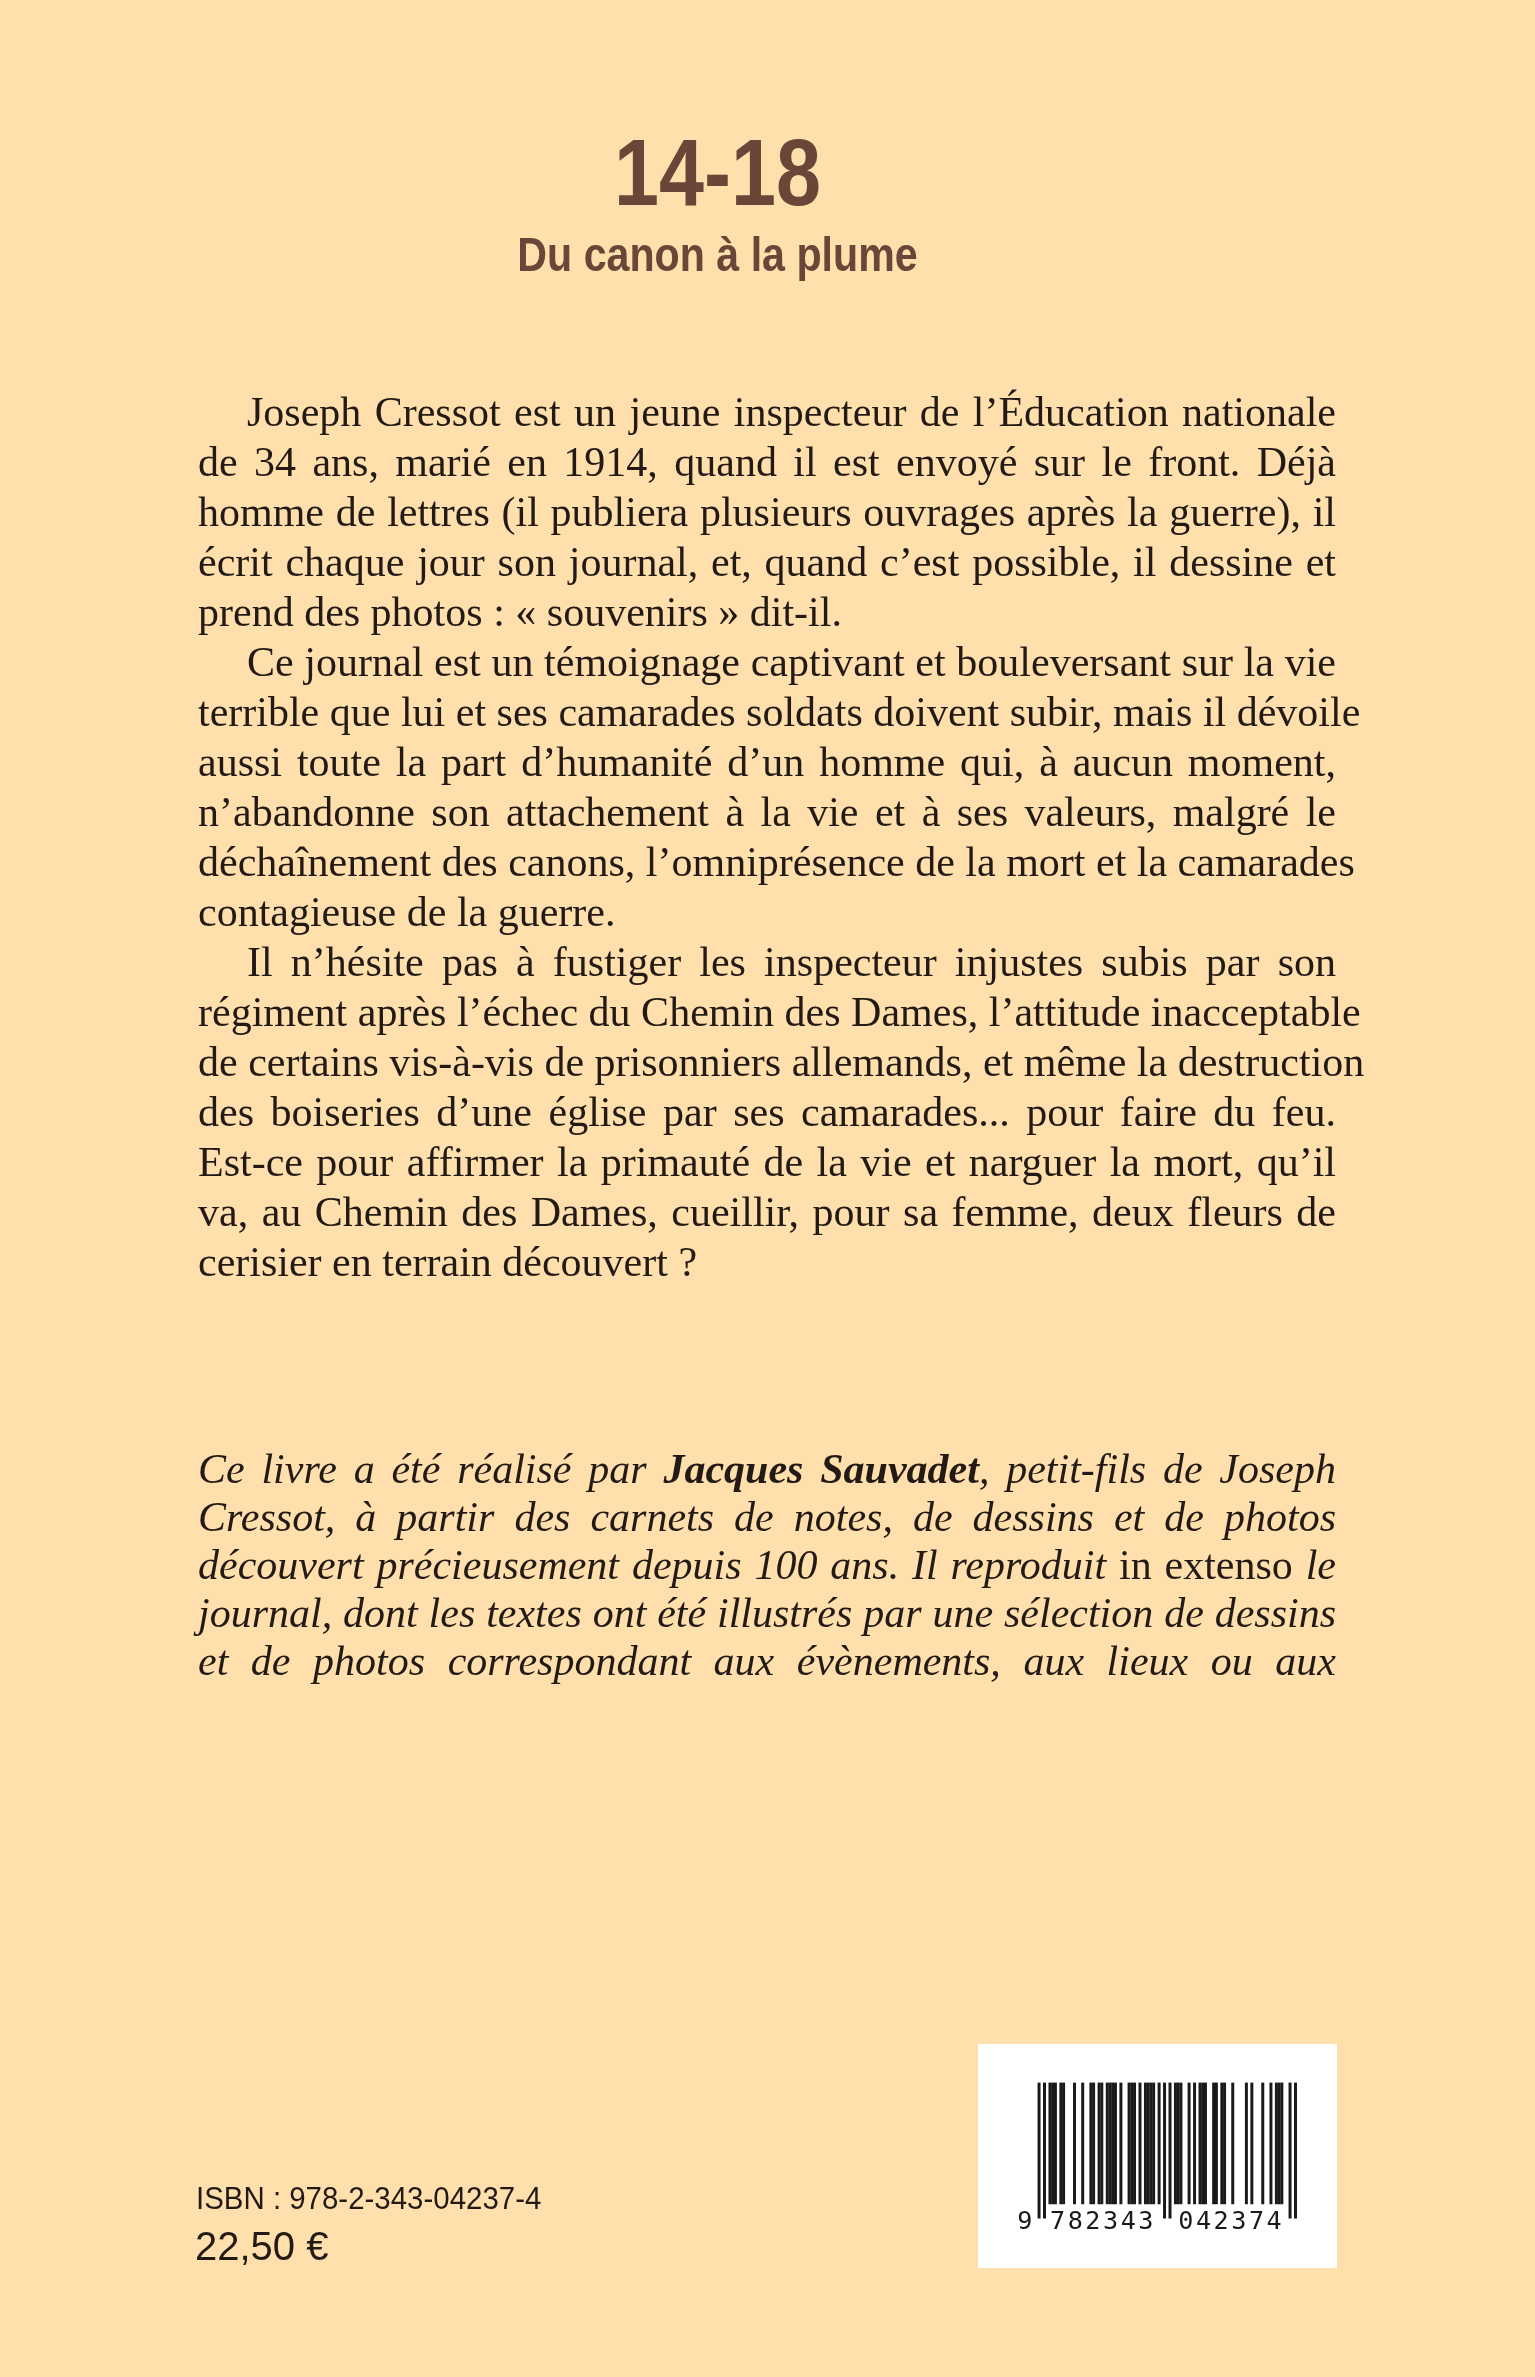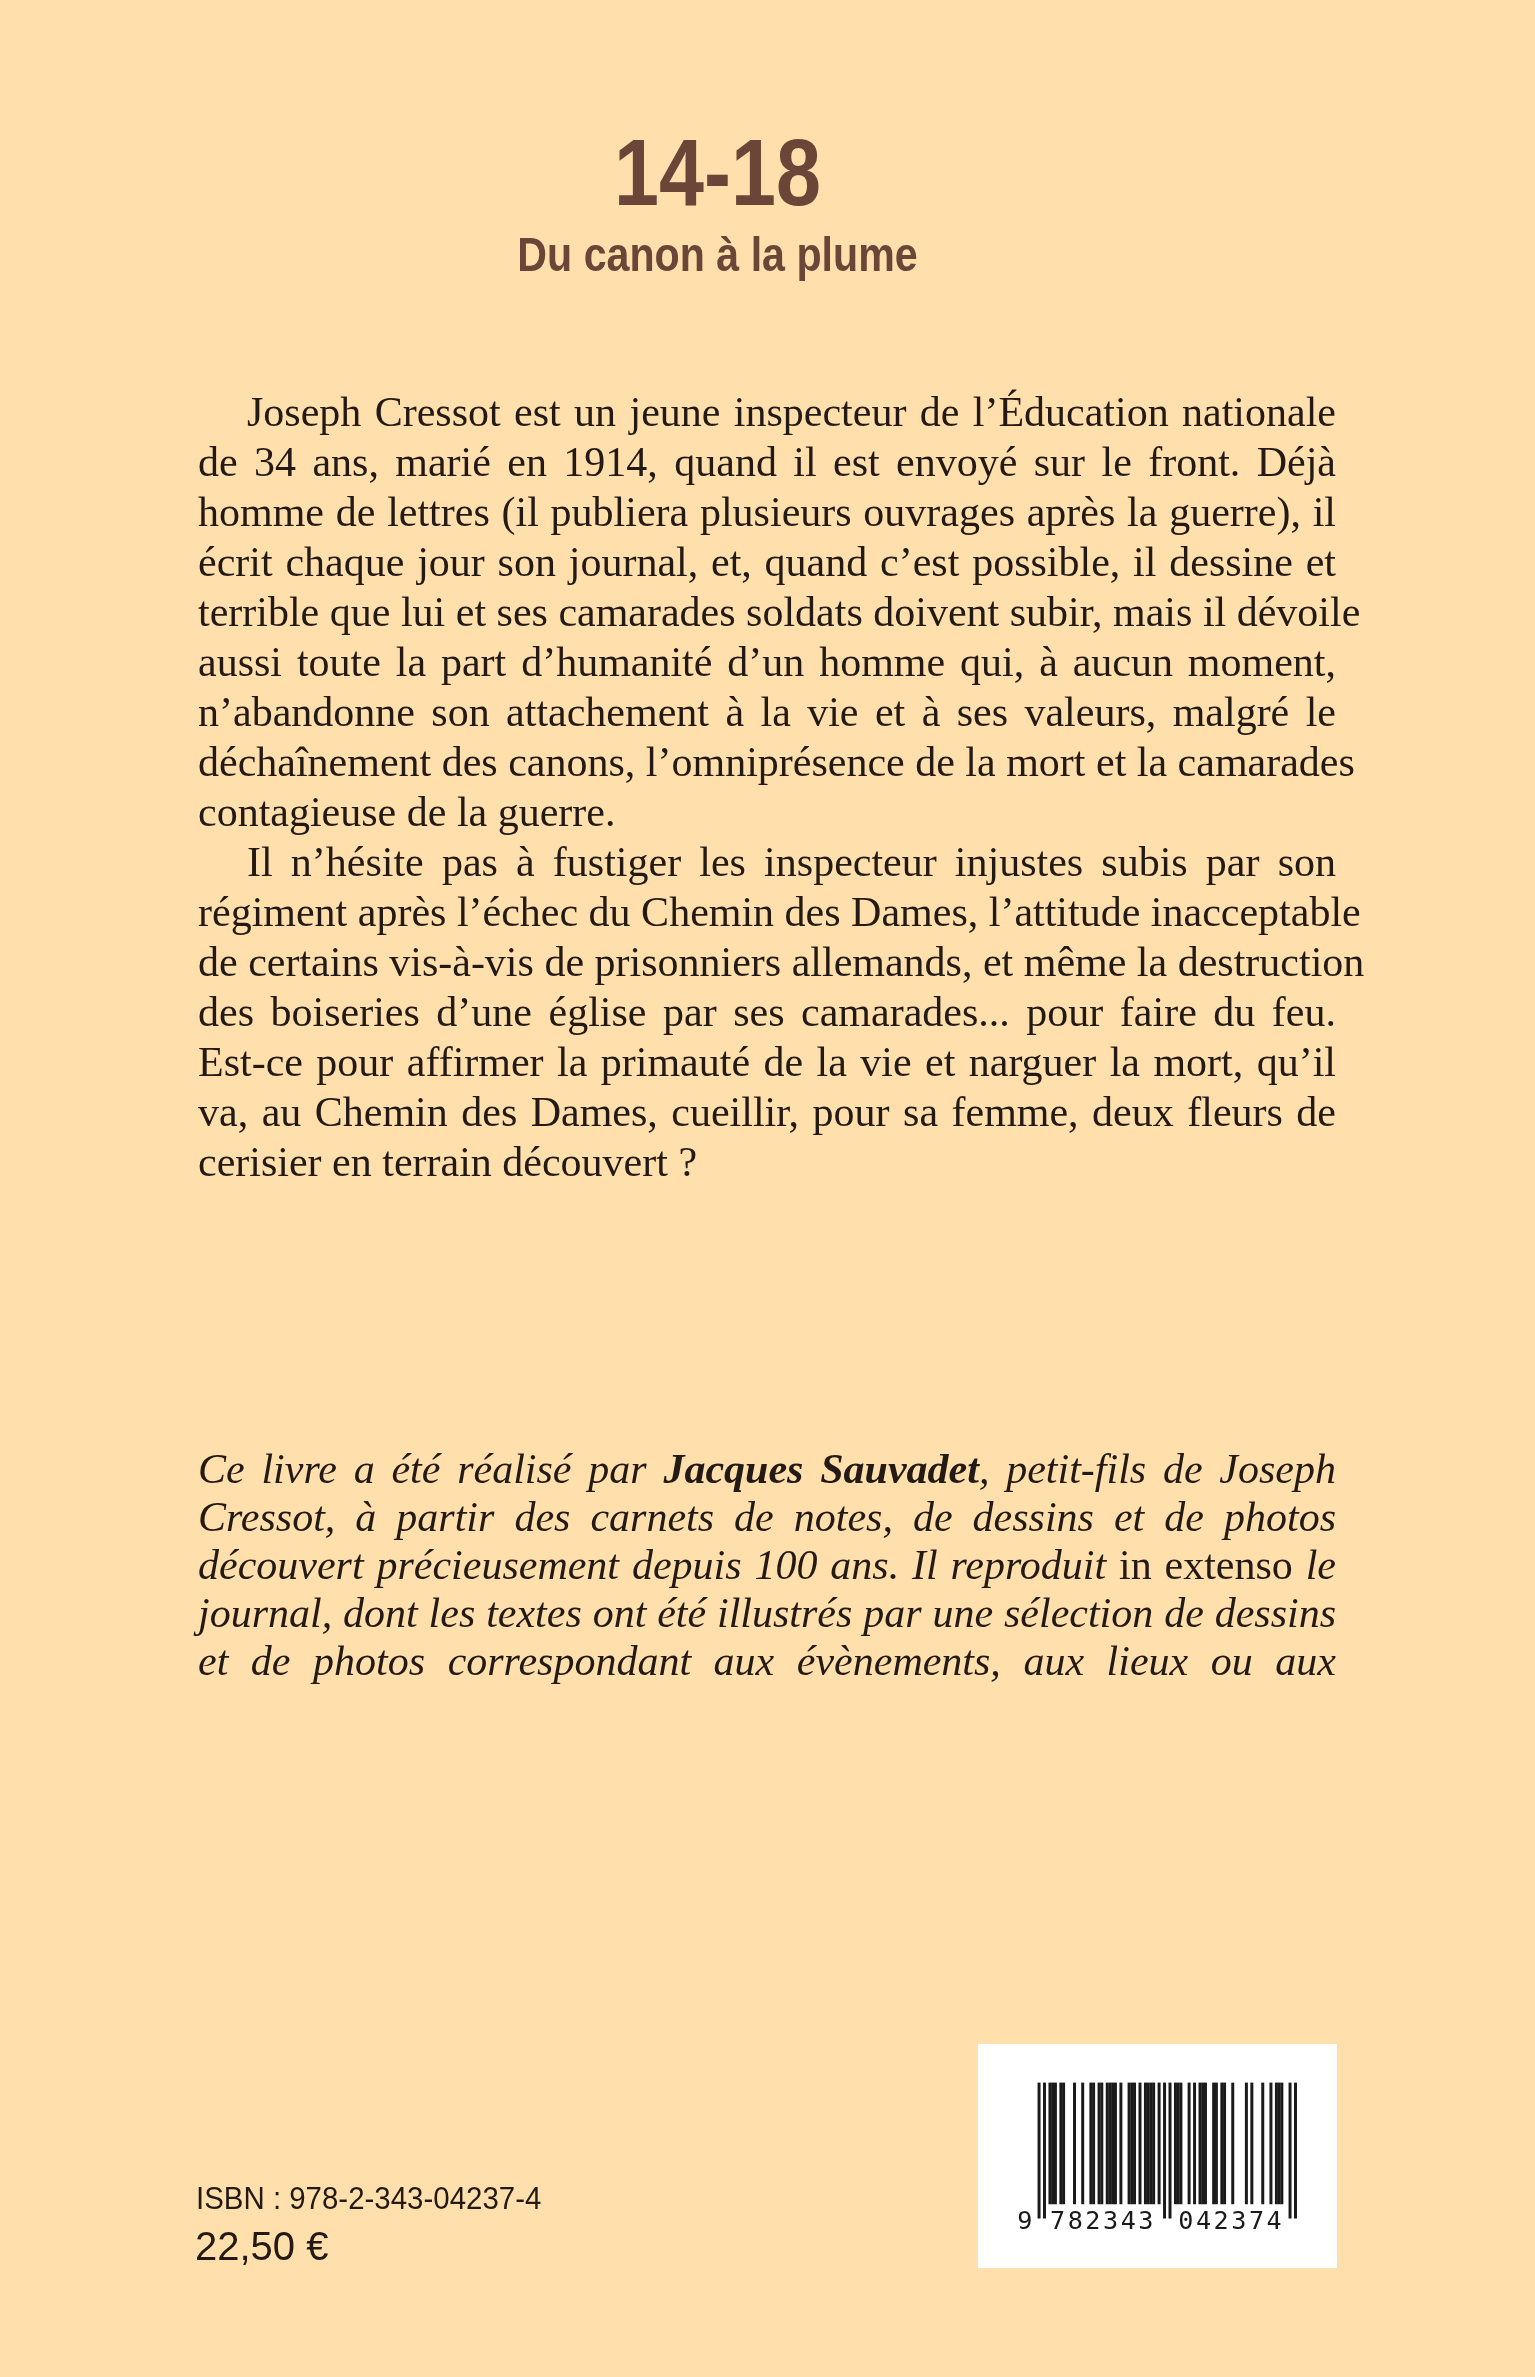--- a/index.html
+++ b/index.html
@@ -27,22 +27,24 @@
 
   <div class="title-wrap title">14-18</div>
   <div class="title-wrap subtitle">Du canon à la plume</div>
 
   <div class="body-text" style="top:387px;">
     <div>
       <span class="line indent">Joseph Cressot est un jeune inspecteur de l’Éducation nationale</span>
       <span class="line">de 34 ans, marié en 1914, quand il est envoyé sur le front. Déjà</span>
       <span class="line">homme de lettres (il publiera plusieurs ouvrages après la guerre), il</span>
       <span class="line">écrit chaque jour son journal, et, quand c’est possible, il dessine et</span>
+      <span class="line last">prend des photos : « souvenirs » dit-il.</span>
     </div>
     <div>
+      <span class="line indent">Ce journal est un témoignage captivant et bouleversant sur la vie</span>
       <span class="line">terrible que lui et ses camarades soldats doivent subir, mais il dévoile</span>
       <span class="line">aussi toute la part d’humanité d’un homme qui, à aucun moment,</span>
       <span class="line">n’abandonne son attachement à la vie et à ses valeurs, malgré le</span>
       <span class="line">déchaînement des canons, l’omniprésence de la mort et la camarades</span>
       <span class="line last">contagieuse de la guerre.</span>
     </div>
     <div>
       <span class="line indent">Il n’hésite pas à fustiger les inspecteur injustes subis par son</span>
       <span class="line">régiment après l’échec du Chemin des Dames, l’attitude inacceptable</span>
       <span class="line">de certains vis-à-vis de prisonniers allemands, et même la destruction</span>

